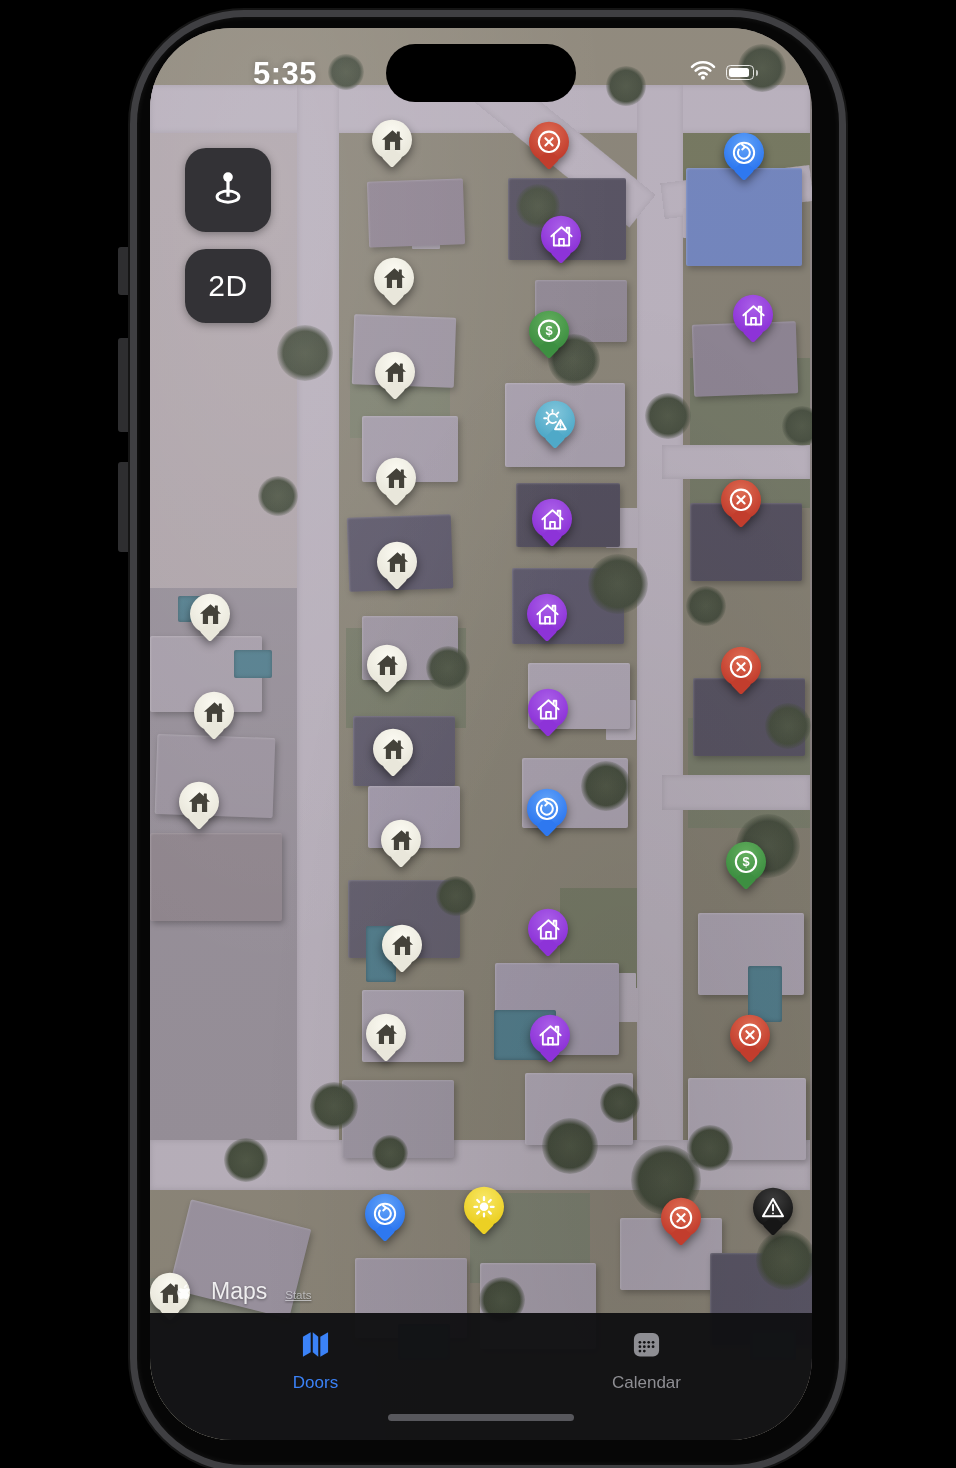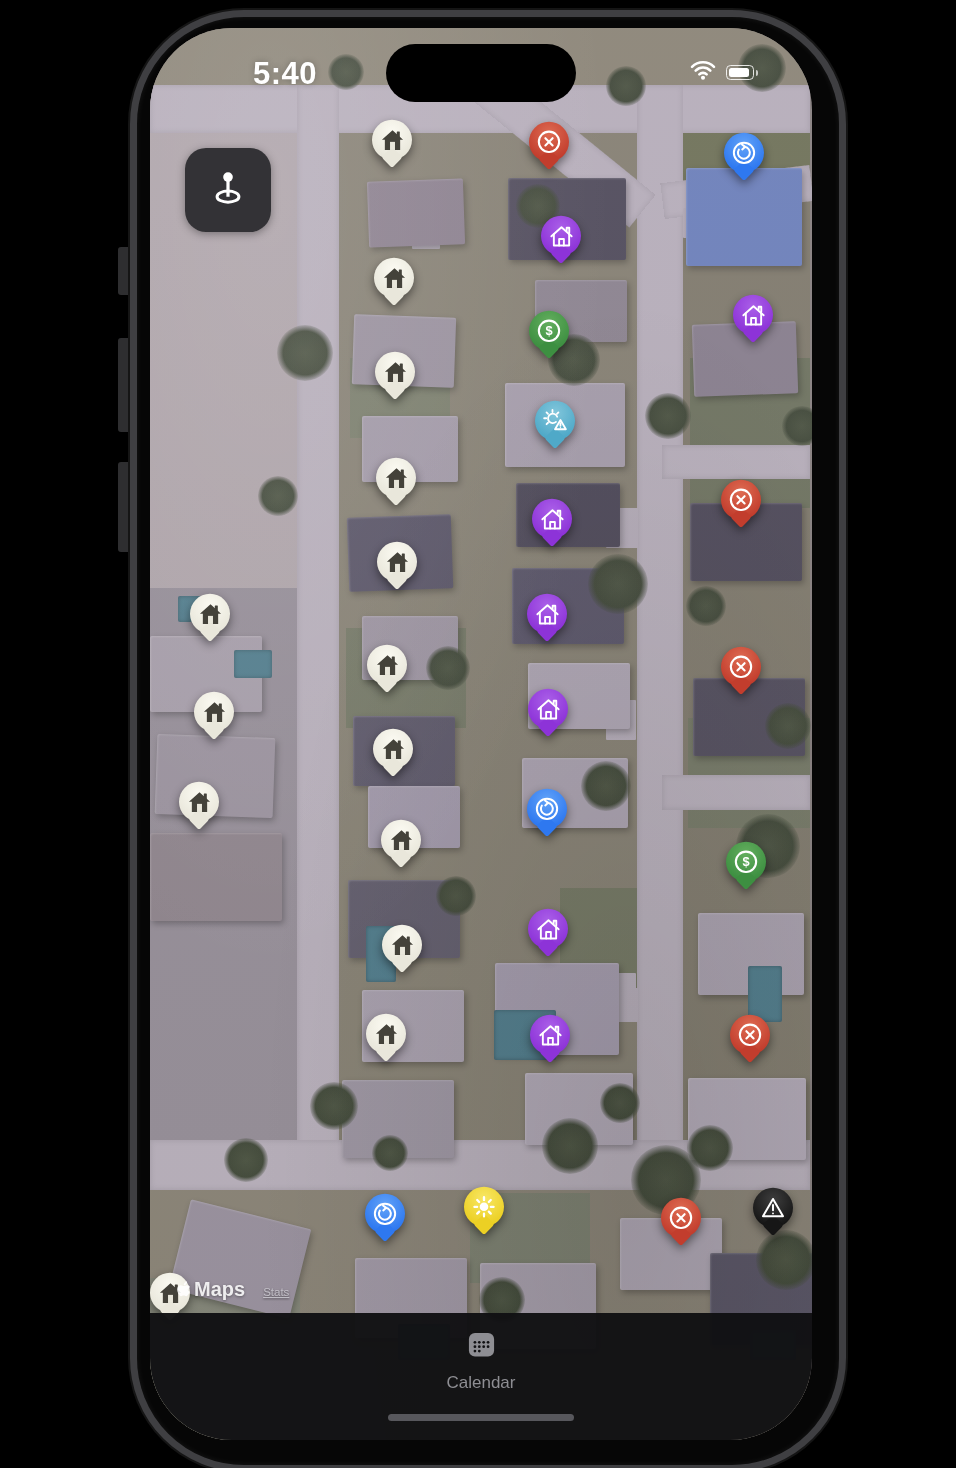--- a/index.html
+++ b/index.html
@@ -66,21 +66,21 @@
   
   .ctl{
     position:absolute;left:35px;width:86px;background:rgba(41,41,44,.93);
     border-radius:21px;z-index:400;display:flex;align-items:center;justify-content:center;
     box-shadow:0 2px 8px rgba(0,0,0,.35);color:#fff;
   }
   .ctl-pin{top:120px;height:84px;}
   .ctl-2d{top:221px;height:74px;font-size:30px;font-weight:500;letter-spacing:.5px;}
   
   .attrib{position:absolute;left:26px;top:1250px;z-index:500;display:flex;align-items:baseline;gap:18px;}
-  .brand{display:flex;align-items:center;gap:3px;color:rgba(255,255,255,.88);font-size:20px;font-weight:700;text-shadow:0 1px 3px rgba(0,0,0,.4);}
+  .brand{display:flex;align-items:center;gap:20px;color:rgba(255,255,255,.88);font-size:23px;font-weight:400;text-shadow:0 1px 3px rgba(0,0,0,.4);}
   .legal{font-size:11.5px;color:rgba(235,235,242,.62);text-decoration:underline;text-shadow:0 1px 2px rgba(0,0,0,.5);}
   
   .tabbar{
     position:absolute;left:0;right:0;bottom:0;height:127px;z-index:600;
     background:rgba(17,17,19,.97);display:flex;justify-content:space-around;align-items:flex-start;
     padding-top:14px;box-sizing:border-box;
   }
   .tab{display:flex;flex-direction:column;align-items:center;gap:7px;width:160px;color:var(--tab-inactive,#8e8e93);cursor:default;}
   .tab.active{color:var(--tab-active,#3b82f7);}
   .tab-label{font-size:17px;}
@@ -434,21 +434,21 @@
           <div class="pin" style="left: 20px; top: 1268px; z-index: 327; --pin: #e9e7db; --pin-hi: #fbfaf2;">
             <svg viewBox="0 0 24 24" width="27" height="27">
     <rect x="15.8" y="4.2" width="2.7" height="5.2" rx="0.4" fill="#44423a"></rect>
     <path d="M12 3 L2.6 11.5 H5.2 V20.6 H18.8 V11.5 H21.4 Z" fill="#44423a"></path>
     <rect x="9.8" y="13.4" width="4.4" height="7.2" fill="#e9e7db"></rect>
             </svg>
           </div>
         </div>
     </div>
 
-    <div class="status-time">5:40</div>
+    <div class="status-time">5:35</div>
     <div class="island"></div>
     <div class="status-right">
       <span>
         <svg viewBox="0 0 26 19" width="28" height="21">
           <path d="M2.8 6.1 a14.4 14.4 0 0 1 20.4 0" stroke="#fff" stroke-width="2.4" fill="none" stroke-linecap="round"></path>
           <path d="M6.2 9.6 a9.6 9.6 0 0 1 13.6 0" stroke="#fff" stroke-width="2.4" fill="none" stroke-linecap="round"></path>
           <path d="M9.6 13.1 a4.8 4.8 0 0 1 6.8 0" stroke="#fff" stroke-width="2.4" fill="none" stroke-linecap="round"></path>
           <circle cx="13" cy="16.2" r="1.9" fill="#fff"></circle>
         </svg>
       </span>
@@ -461,34 +461,47 @@
 
     <div class="ctl ctl-pin">
       <span>
         <svg viewBox="0 0 40 40" width="46" height="46">
           <ellipse cx="20" cy="27.5" rx="9.5" ry="4.8" fill="none" stroke="#fff" stroke-width="2.6"></ellipse>
           <line x1="20" y1="13" x2="20" y2="27.5" stroke="#fff" stroke-width="2.8"></line>
           <circle cx="20" cy="10.5" r="4.2" fill="#fff"></circle>
         </svg>
       </span>
     </div>
+    <div class="ctl ctl-2d">
+      <span>2D</span>
+    </div>
 
     <div class="attrib">
       <span class="brand">
         <span>
           <svg viewBox="0 0 13 15" width="15" height="18" style="margin-bottom:-2px">
             <path fill="rgba(255,255,255,.88)" d="M10.6 8.6c0-1.8 1.5-2.7 1.6-2.8-.9-1.3-2.2-1.4-2.7-1.5-1.1-.1-2.2.7-2.8.7-.6 0-1.5-.7-2.4-.7C2.9 4.4 1 5.4 1 7.8c0 1.5.6 3 1.3 4 .6.9 1.2 1.9 2.1 1.9.8 0 1.2-.6 2.2-.6 1 0 1.3.6 2.2.6.9 0 1.5-.9 2.1-1.8.7-1 .9-2 1-2.1-.1-.1-1.9-.8-1.9-2.8zM8.9 3.2c.5-.6.8-1.4.7-2.2-.7 0-1.6.5-2.1 1.1-.5.5-.9 1.4-.8 2.2.8.1 1.7-.4 2.2-1.1z"></path>
           </svg>
         </span>
         <span>Maps</span>
       </span>
       <a class="legal">Stats</a>
     </div>
 
     <nav class="tabbar">
+      <div class="tab active" id="tab-1">
+        <span>
+          <svg viewBox="0 0 32 32" width="35" height="35" fill="currentColor">
+            <path d="M4.5 9 L11.6 4.8 V23 L4.5 27.2 Z"></path>
+            <path d="M13.5 4.8 L18.5 9 V27.2 L13.5 23 Z"></path>
+            <path d="M20.4 9 L27.5 4.8 V23 L20.4 27.2 Z"></path>
+          </svg>
+        </span>
+        <span class="tab-label">Doors</span>
+      </div>
       <div class="tab" id="tab-2">
         <span>
           <svg viewBox="0 0 32 32" width="35" height="35">
             <rect x="4.5" y="5.5" width="23" height="21.5" rx="5.5" fill="currentColor"></rect>
             <g fill="#121214">
               <circle cx="10" cy="14" r="1.25"></circle>
                 <circle cx="14" cy="14" r="1.25"></circle>
                 <circle cx="18" cy="14" r="1.25"></circle>
                 <circle cx="22" cy="14" r="1.25"></circle>
               <circle cx="10" cy="18" r="1.25"></circle>

